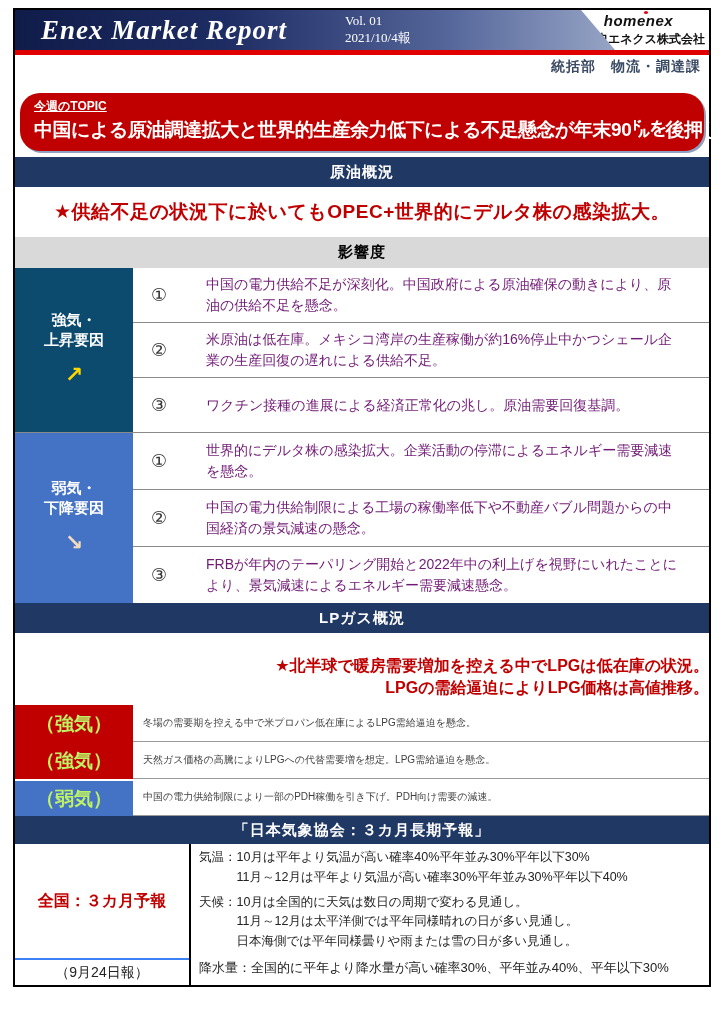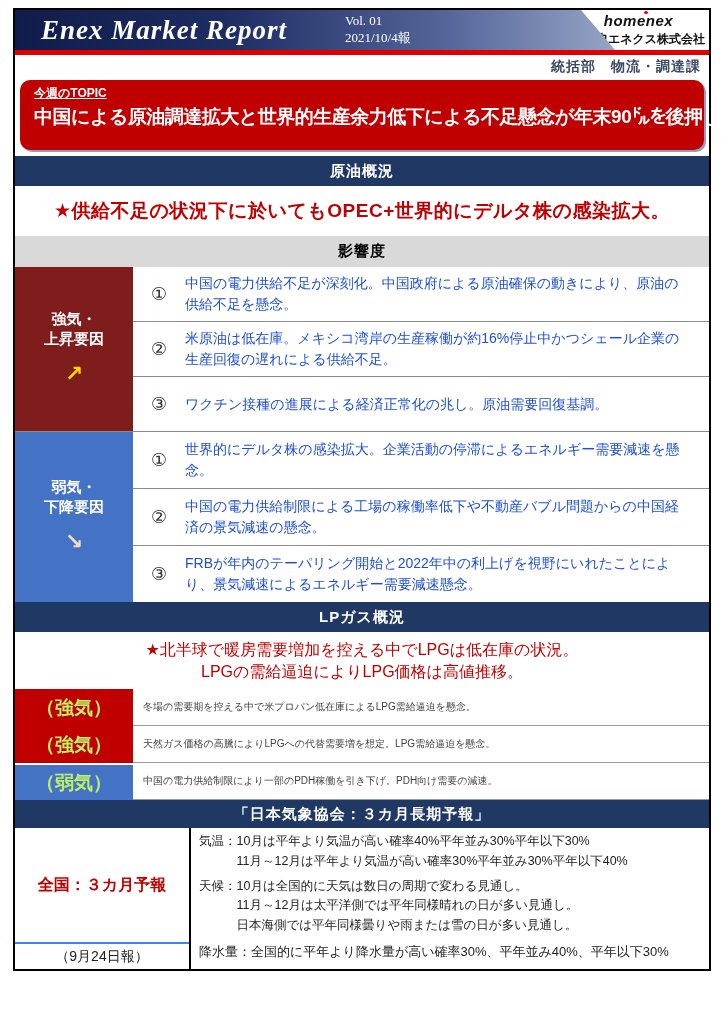--- a/index.html
+++ b/index.html
@@ -26,53 +26,53 @@
   .logo-text { text-align:center; }
   .brand { font-weight:bold; font-style:italic; font-size:15px; color:#111; letter-spacing:0.5px; position:relative; display:inline-block; }
   .brand-accent { position:absolute; width:4px; height:3px; background:#e60012; border-radius:50%; top:-1px; left:58%; }
   .company { font-size:12px; font-weight:bold; color:#111; margin-top:1px; white-space:nowrap; }
 
   .red-rule { height:5px; background:#e00000; }
   .dept-line { height:24px; display:flex; align-items:center; justify-content:flex-end;
     padding-right:8px; font-size:14px; font-weight:bold; color:#3b4a63; letter-spacing:1px; }
 
   
-  .topic { margin:1px 5px 6px; background:#c00000; border-radius:10px; padding:5px 14px 20px;
+  .topic { margin:14px 5px 6px; background:#c00000; border-radius:20px; padding:5px 14px 8px;
     box-shadow:2px 2px 0 #8ea0c0; }
   .topic-label { color:#fff; font-size:12px; font-weight:bold; text-decoration:underline; }
   .topic-headline { color:#fff; font-size:19px; font-weight:bold; letter-spacing:-0.5px; margin-top:2px; white-space:nowrap; }
 
   
   .bar { height:30px; display:flex; align-items:center; justify-content:center;
     font-size:15px; color:#fff; background:#203864; font-weight:bold; letter-spacing:1px; }
   .bar.gray { background:#d9d9d9; color:#000; height:31px; }
 
   .highlight { min-height:50px; display:flex; align-items:center; justify-content:center;
     color:#c00000; font-weight:bold; font-size:19px; text-align:center; padding:6px 0; letter-spacing:0.5px; }
 
   
   .impact-group { display:flex; }
   .label-cell { width:118px; flex:0 0 auto; color:#fff; font-size:15px; font-weight:bold;
     display:flex; flex-direction:column; align-items:center; justify-content:center; text-align:center; line-height:1.35; }
-  .label-cell.red { background:#7f1d1d; }
+  .label-cell.red { background:#0c4a6e; }
   .label-cell.blue { background:#4472c4; }
   .label-arrow { font-size:22px; margin-top:10px; font-weight:bold; }
   .label-cell.red .label-arrow { color:#ffd700; }
   .label-cell.blue .label-arrow { color:#f2dcc0; }
   .impact-rows { flex:1; display:flex; flex-direction:column; }
   .impact-row { display:flex; align-items:center; border-bottom:1px solid #8a8a8a; flex:1; }
   .impact-row:last-child { border-bottom:none; }
   .impact-group.bullish .impact-row { min-height:50px; }
   .impact-group.bearish .impact-row { min-height:54px; }
   .num-cell { width:52px; flex:0 0 auto; text-align:center; font-size:18px; color:#333; }
-  .impact-text { flex:1; font-size:14px; color:#1d4ed8; line-height:1.5; padding:7px 24px 7px 0; }
+  .impact-text { flex:1; font-size:14px; color:#701a75; line-height:1.5; padding:7px 24px 7px 0;margin-left:21px; }
   .impact-group.bullish { border-bottom:1px solid #8a8a8a; }
 
   
-  .lpg-highlight { padding:7px 0 7px; text-align:center; color:#c00000; font-weight:normal;
+  .lpg-highlight { padding:22px 0 7px; text-align:right; color:#c00000; font-weight:bold;
     font-size:16px; line-height:1.35; }
   .lpg-row { display:flex; align-items:stretch; min-height:37px; }
   .lpg-label { width:118px; flex:0 0 auto; color:#bef264; font-size:19px; font-weight:bold;
     display:flex; align-items:center; justify-content:center; }
   .lpg-label.bull { background:#c00000; }
   .lpg-label.bear { background:#4472c4; border-top:2px solid #fff; }
   .lpg-text { flex:1; display:flex; align-items:center; font-size:10px; color:#3f3f3f;
     padding:4px 6px 4px 10px; border-bottom:1px solid #999; }
   .lpg-row:last-child .lpg-text { border-bottom:none; }
 

